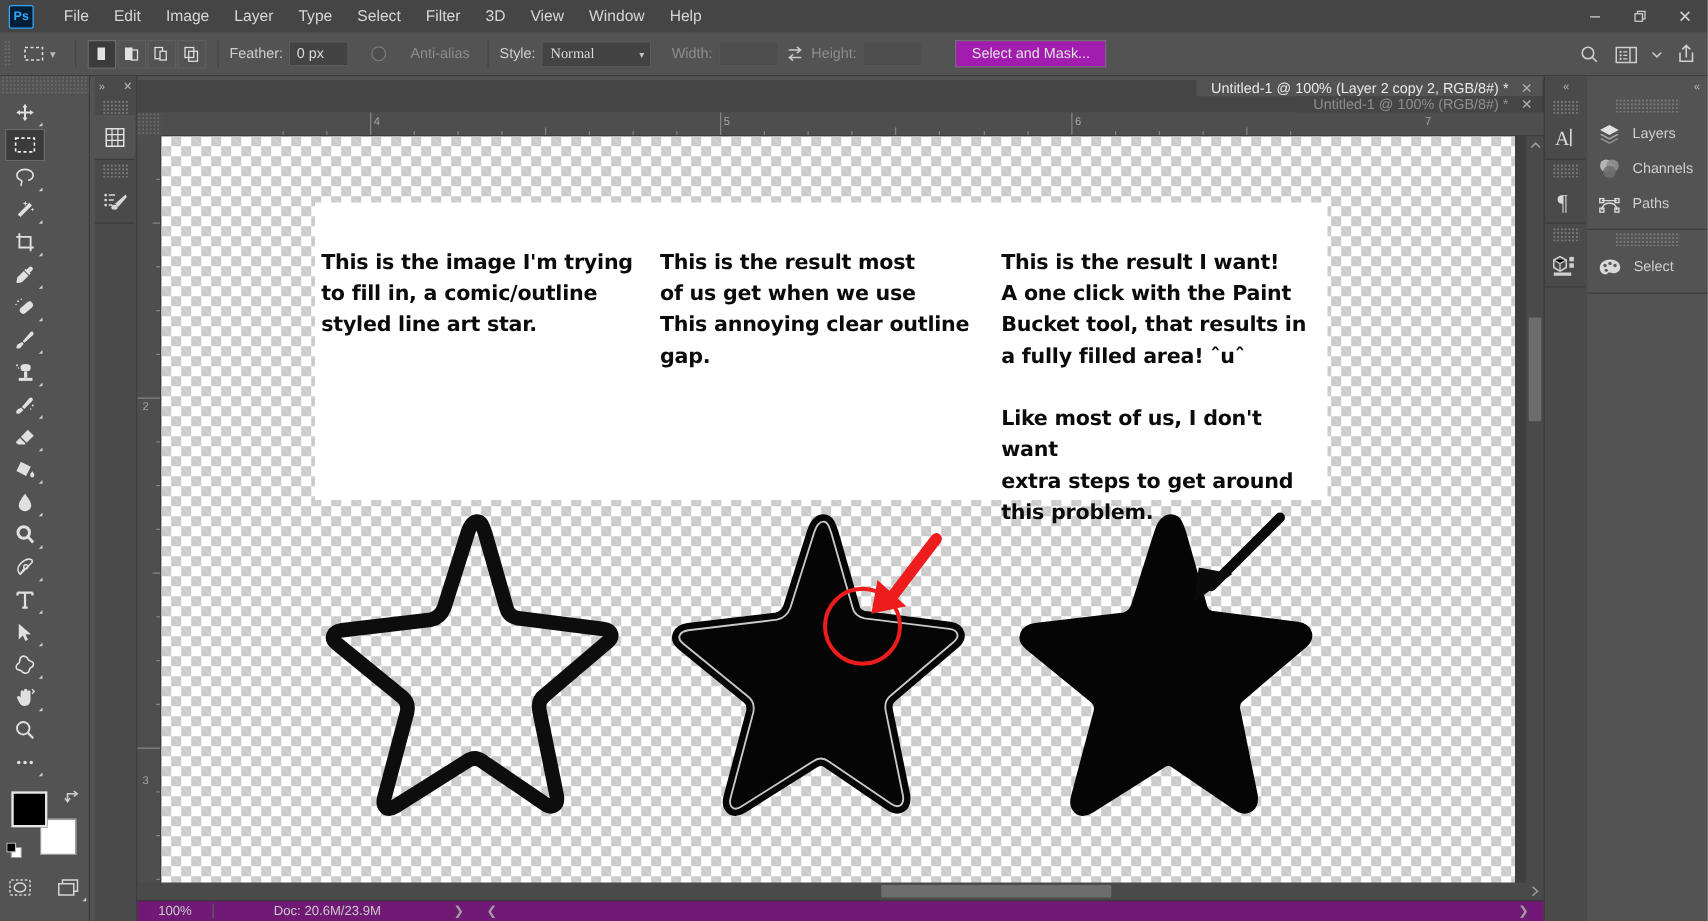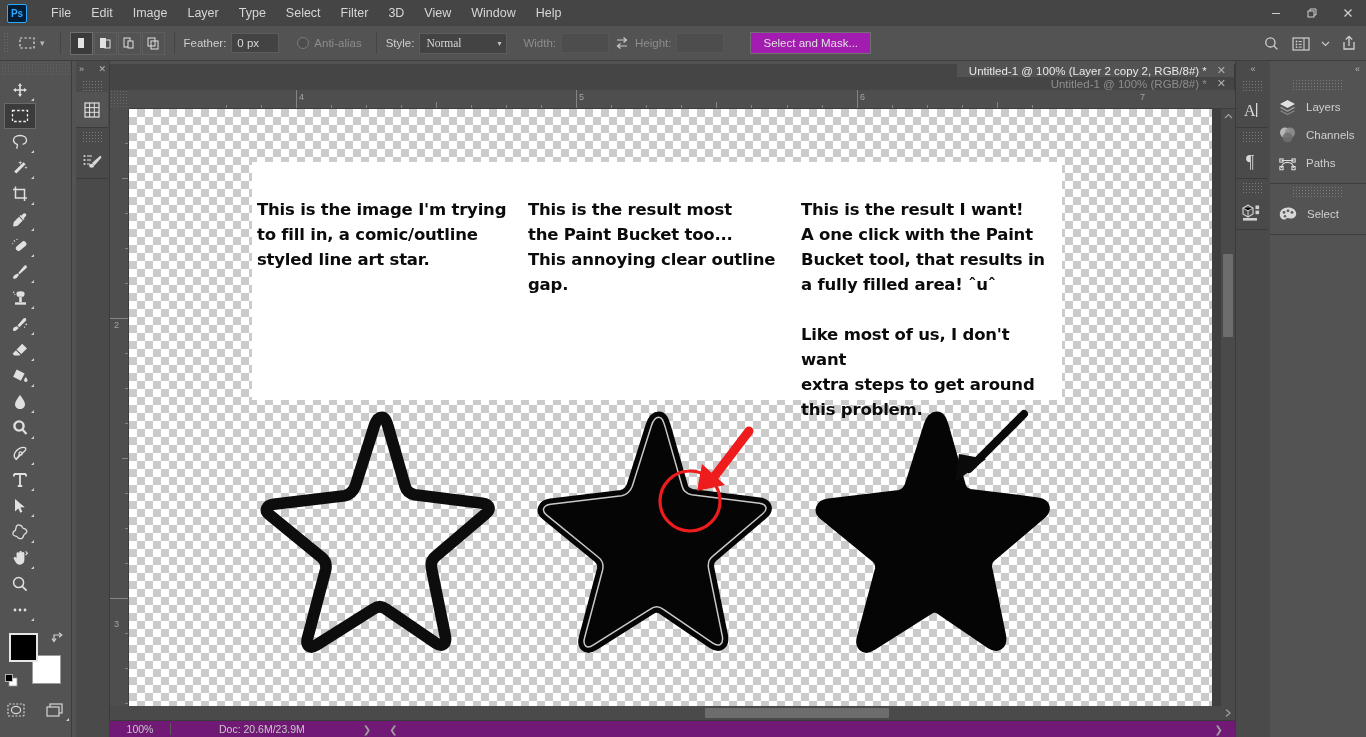--- a/index.html
+++ b/index.html
@@ -56,21 +56,21 @@
     display: flex; align-items: center; justify-content: center;
   }
   .sel-mode.active { background: #3b3b3b; border-color: #6e6e6e; }
   .opt-label { color: #cfcfcf; font-size: 11.5px; margin-right: 5px; white-space: nowrap; }
   .opt-label.dim { color: #8d8d8d; }
   .opt-input {
     height: 20px; background: #434343; border: 1px solid #5c5c5c; color: #d9d9d9;
     font-size: 11.5px; padding: 0 5px; font-family: "Liberation Sans", sans-serif;
   }
   .opt-input.dim { background: #4d4d4d; border-color: #565656; }
-  .cb-row { display: flex; align-items: center; gap: 5px; }
+  .cb-row { display: flex; align-items: center; gap: 19px; }
   .cbx { width: 12px; height: 12px; border-radius: 50%; border: 1px solid #7a7a7a; background: #4d4d4d; }
   .opt-select {
     height: 21px; background: #434343; border: 1px solid #5c5c5c; color: #d9d9d9;
     font-size: 11.5px; padding: 0 18px 0 6px; position: relative;
     display: flex; align-items: center; min-width: 88px; font-family: Liberation Serif, serif;
   }
   .opt-select .chev { position: absolute; right: 5px; color: #c4c4c4; font-size: 8px; }
   .btn-salt {
     height: 22px; background: #a21caf; border: 1px solid #707070; color: #e0e0e0;
     font-size: 11.5px; padding: 0 12px; display: flex; align-items: center;
@@ -665,21 +665,21 @@
       <div class="textcard" style="left:123px; top:53px; width:810px; height:238px;"></div>
 
       <div class="cap" style="position:absolute; left:128px; top:88px; width:250px;">
         <div>This is the image I'm trying</div>
         <div>to fill in, a comic/outline</div>
         <div>styled line art star.</div>
       </div>
 
       <div class="cap" style="position:absolute; left:399px; top:88px; width:255px;">
         <div>This is the result most</div>
-        <div>the Paint Bucket too...</div>
+        <div>of us get when we use</div>
         <div>This annoying clear outline</div>
         <div>gap.</div>
       </div>
 
       <div class="cap" style="position:absolute; left:672px; top:88px; width:258px;">
         <div>This is the result I want!</div>
         <div>A one click with the Paint</div>
         <div>Bucket tool, that results in</div>
         <div>a fully filled area! ˆuˆ</div>
       </div>

